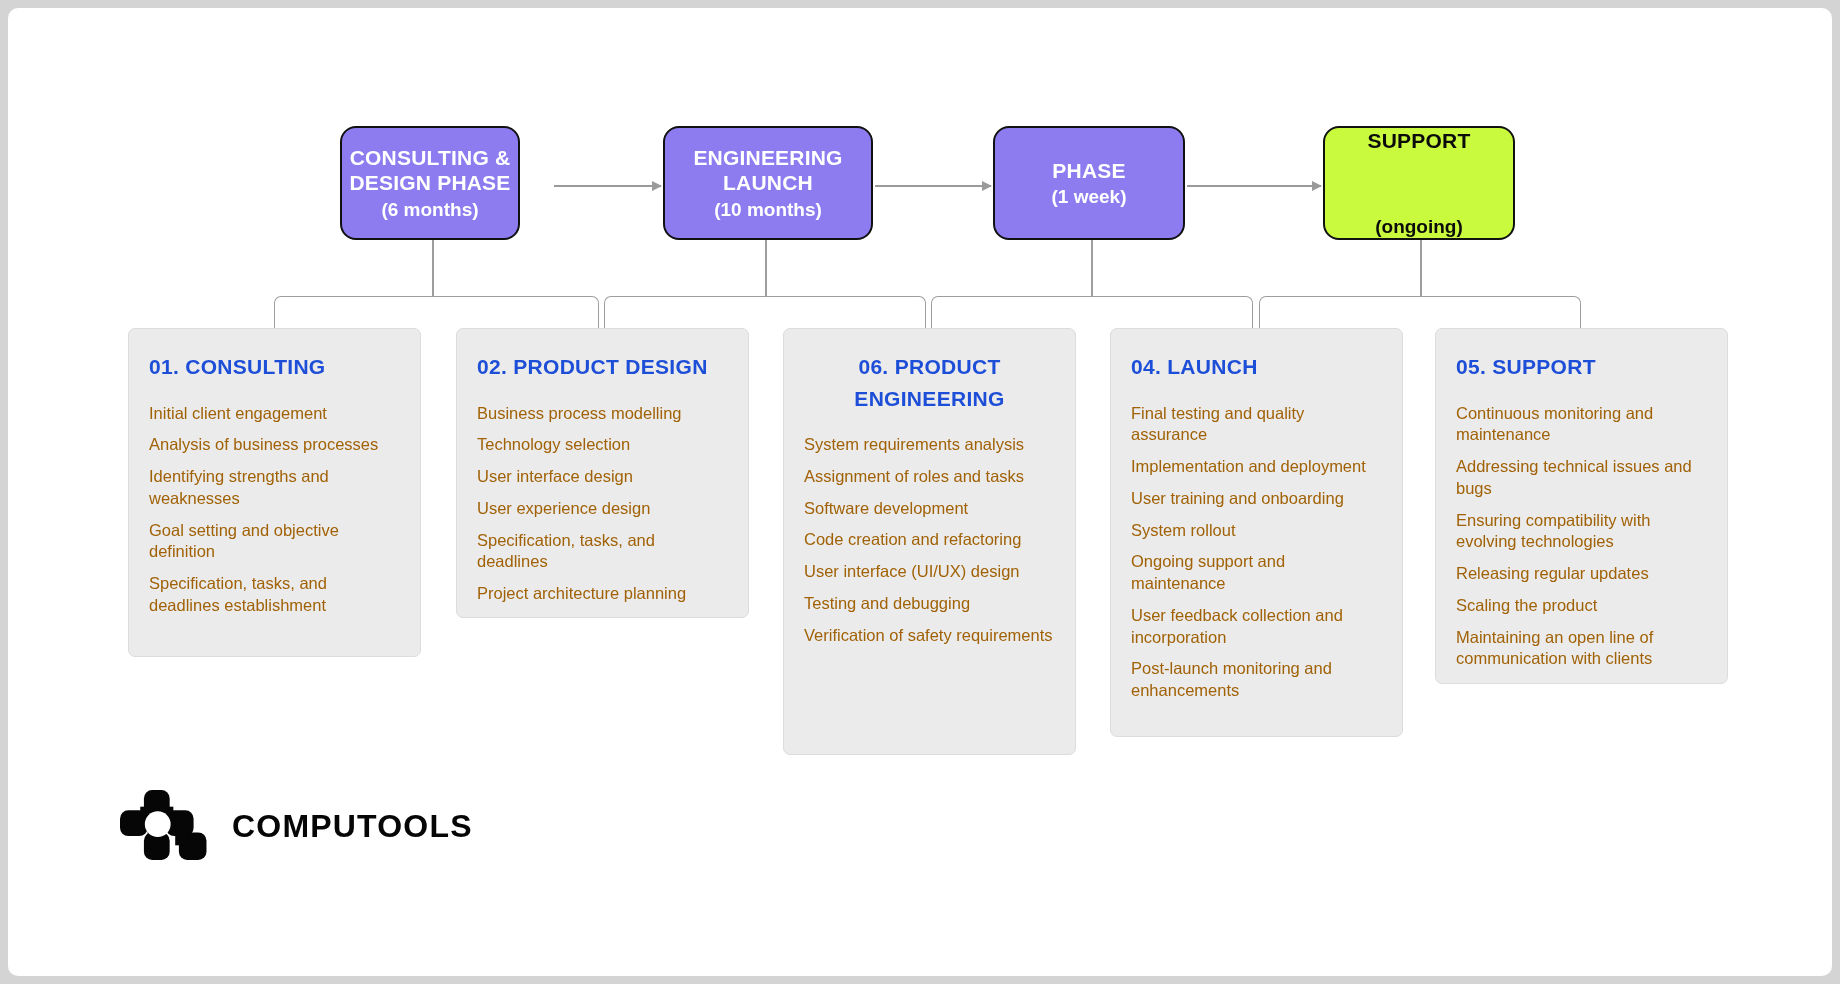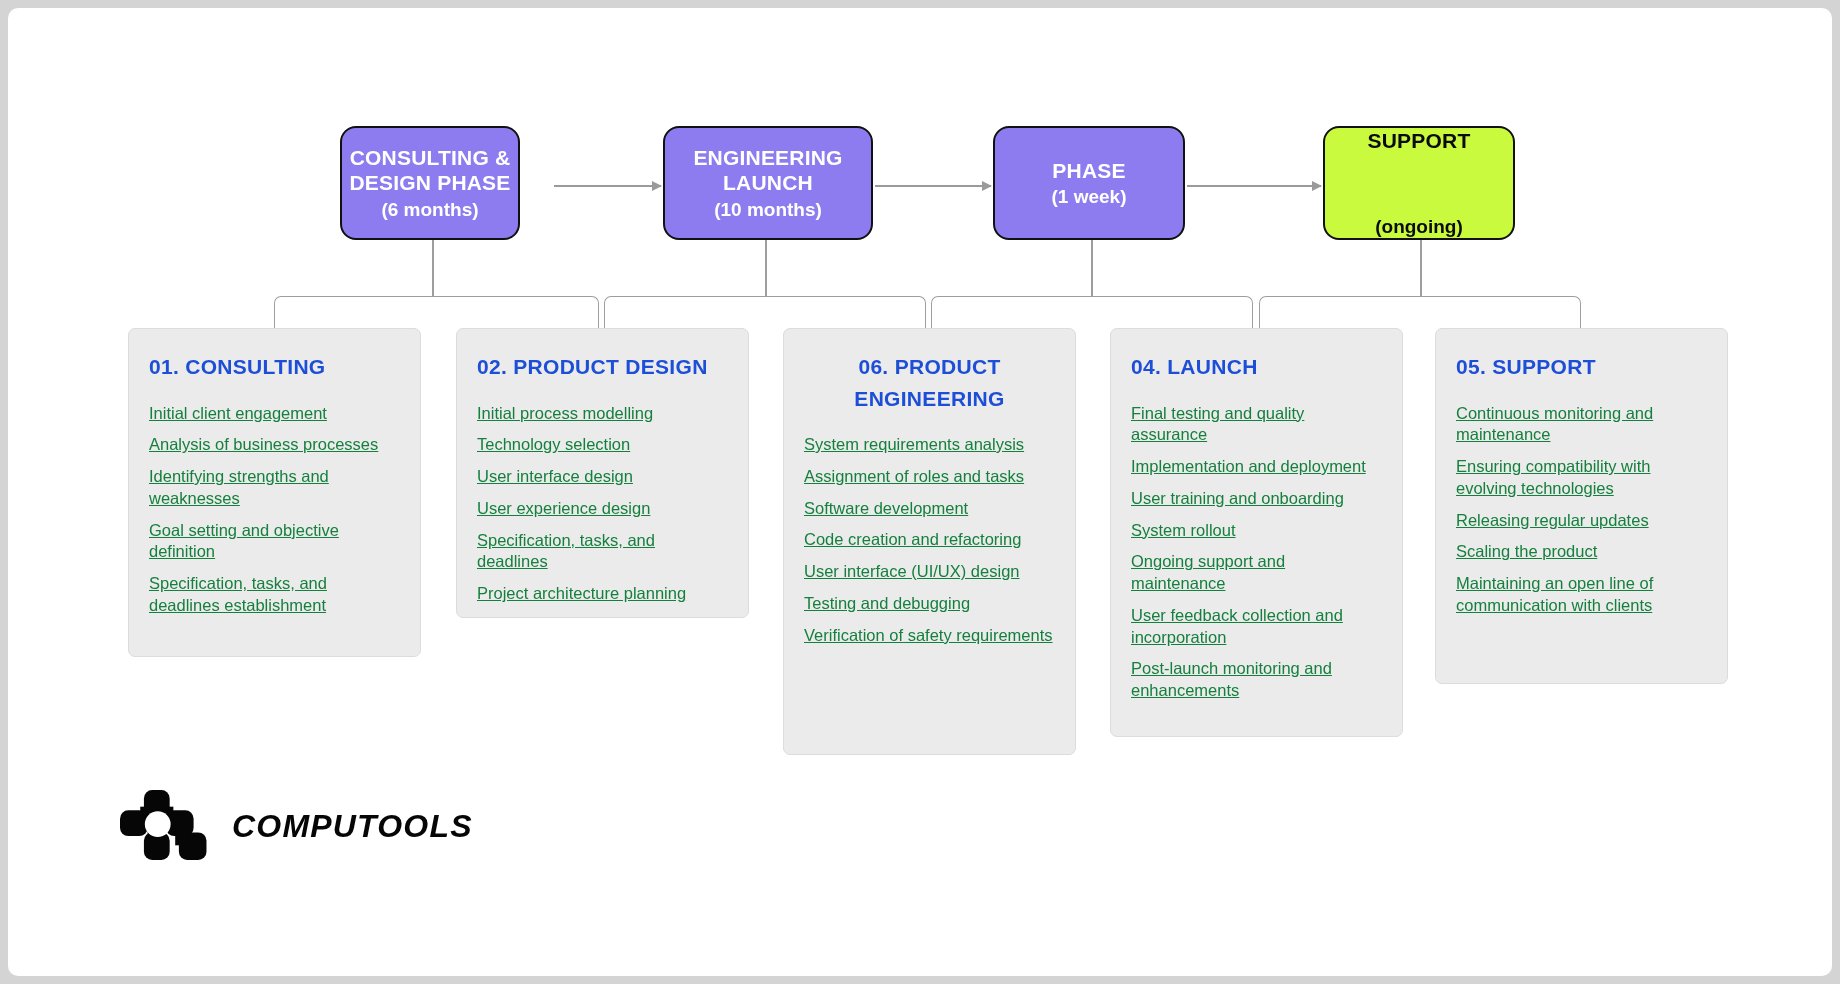--- a/index.html
+++ b/index.html
@@ -83,37 +83,35 @@
     font-size:21px;
     font-weight:700;
     color:#1d4ed8;
     letter-spacing:.3px;
     line-height:1.5;
   }
   .card.centered h3{text-align:center;}
   .card ul{margin:0;padding:0;list-style:none;}
   .card li{
     font-size:16.5px;
-    color:#15803d;
+    color:#a16207;
     line-height:1.32;
     margin-bottom:10px;
-    text-decoration:underline;
   }
   .card li:last-child{margin-bottom:0;}
 
   
   #logo{position:absolute;display:flex;align-items:center;}
   #logoMark{width:92px;height:72px;}
   #logoText{
     margin-left:20px;
     font-size:32px;
     font-weight:700;
     letter-spacing:1.2px;
     color:#060606;
-    font-style:italic;
   }
 </style>
 </head>
 <body>
 
 <div id="canvas">
 
   <div class="phase purple" style="left:320px;top:118px;width:180px;height:114px;margin-left:12px;">
     <div class="ptitle">CONSULTING &amp;
 DESIGN PHASE</div>
@@ -157,21 +155,21 @@
       <li>Analysis of business processes</li>
       <li>Identifying strengths and weaknesses</li>
       <li>Goal setting and objective definition</li>
       <li>Specification, tasks, and deadlines establishment</li>
     </ul>
   </div>
 
   <div class="card" style="left:448px;top:320px;width:293px;height:290px;">
     <h3>02. PRODUCT DESIGN</h3>
     <ul>
-      <li>Initial process modelling</li>
+      <li>Business process modelling</li>
       <li>Technology selection</li>
       <li>User interface design</li>
       <li>User experience design</li>
       <li>Specification, tasks, and deadlines</li>
       <li>Project architecture planning</li>
     </ul>
   </div>
 
   <div class="card centered" style="left:775px;top:320px;width:293px;height:427px;">
     <h3>06. PRODUCT ENGINEERING</h3>
@@ -196,20 +194,21 @@
       <li>Ongoing support and maintenance</li>
       <li>User feedback collection and incorporation</li>
       <li>Post-launch monitoring and enhancements</li>
     </ul>
   </div>
 
   <div class="card" style="left:1427px;top:320px;width:293px;height:356px;">
     <h3>05. SUPPORT</h3>
     <ul>
       <li>Continuous monitoring and maintenance</li>
+      <li>Addressing technical issues and bugs</li>
       <li>Ensuring compatibility with evolving technologies</li>
       <li>Releasing regular updates</li>
       <li>Scaling the product</li>
       <li>Maintaining an open line of communication with clients</li>
     </ul>
   </div>
 
   <div id="logo" style="left:112px;top:782px;">
     <svg id="logoMark" viewBox="0 0 100 78">
       <g fill="#060606">

